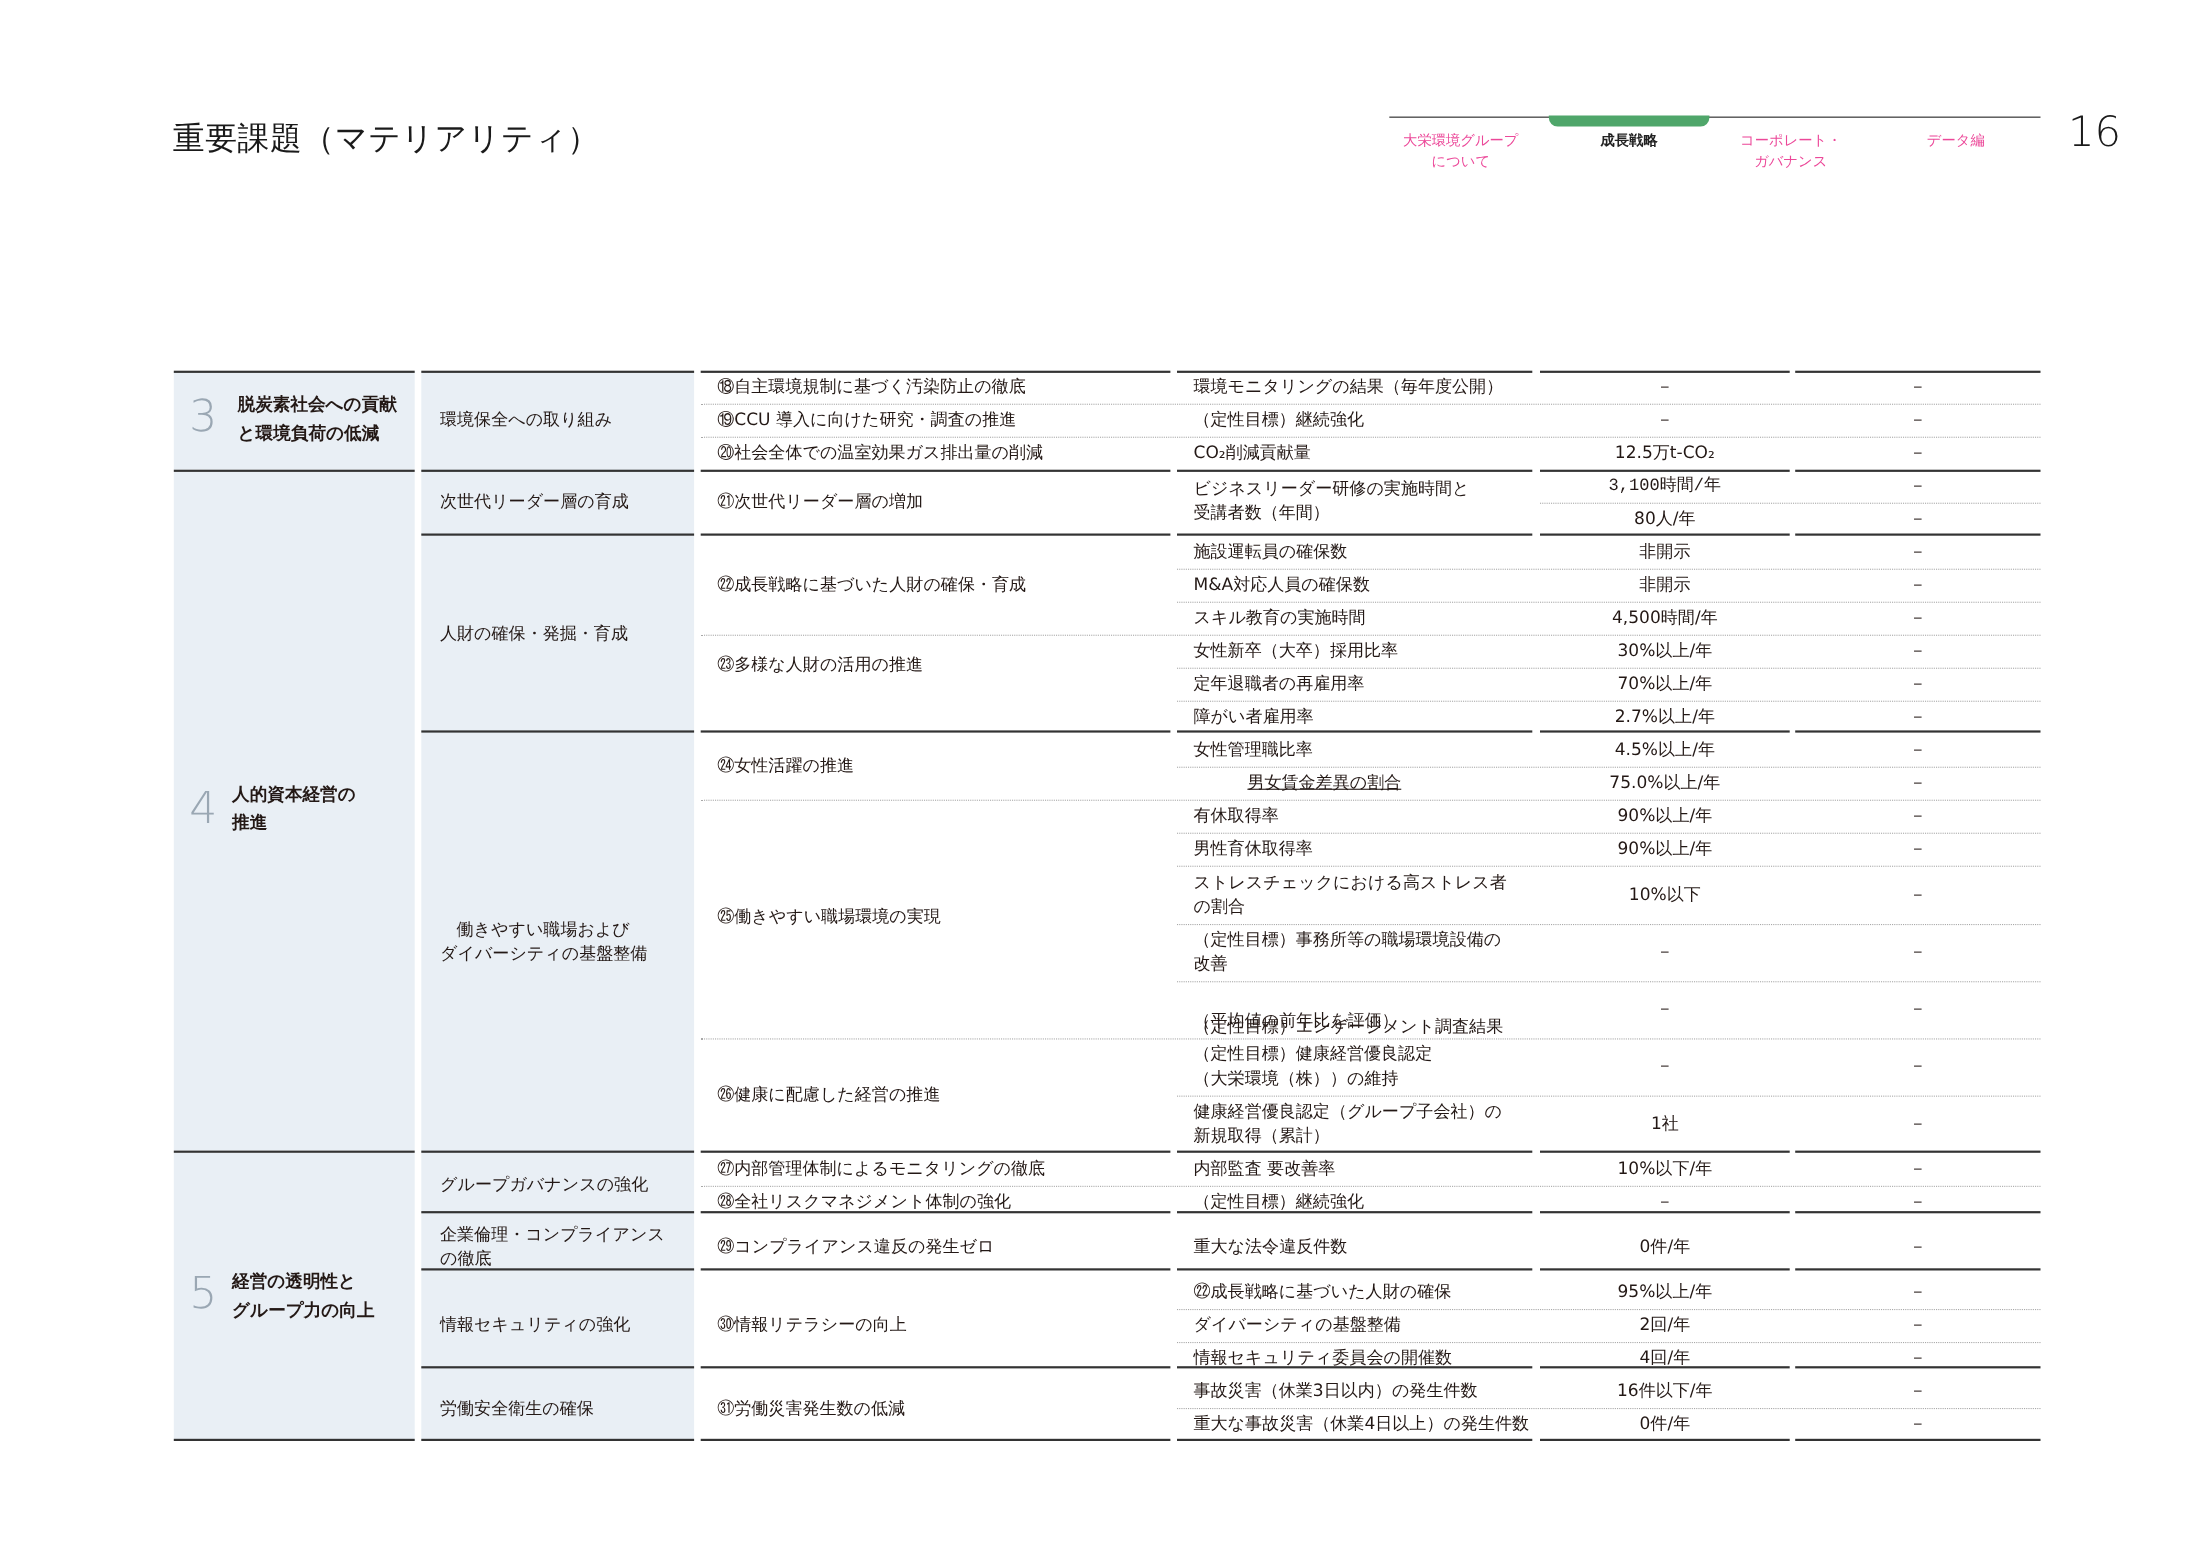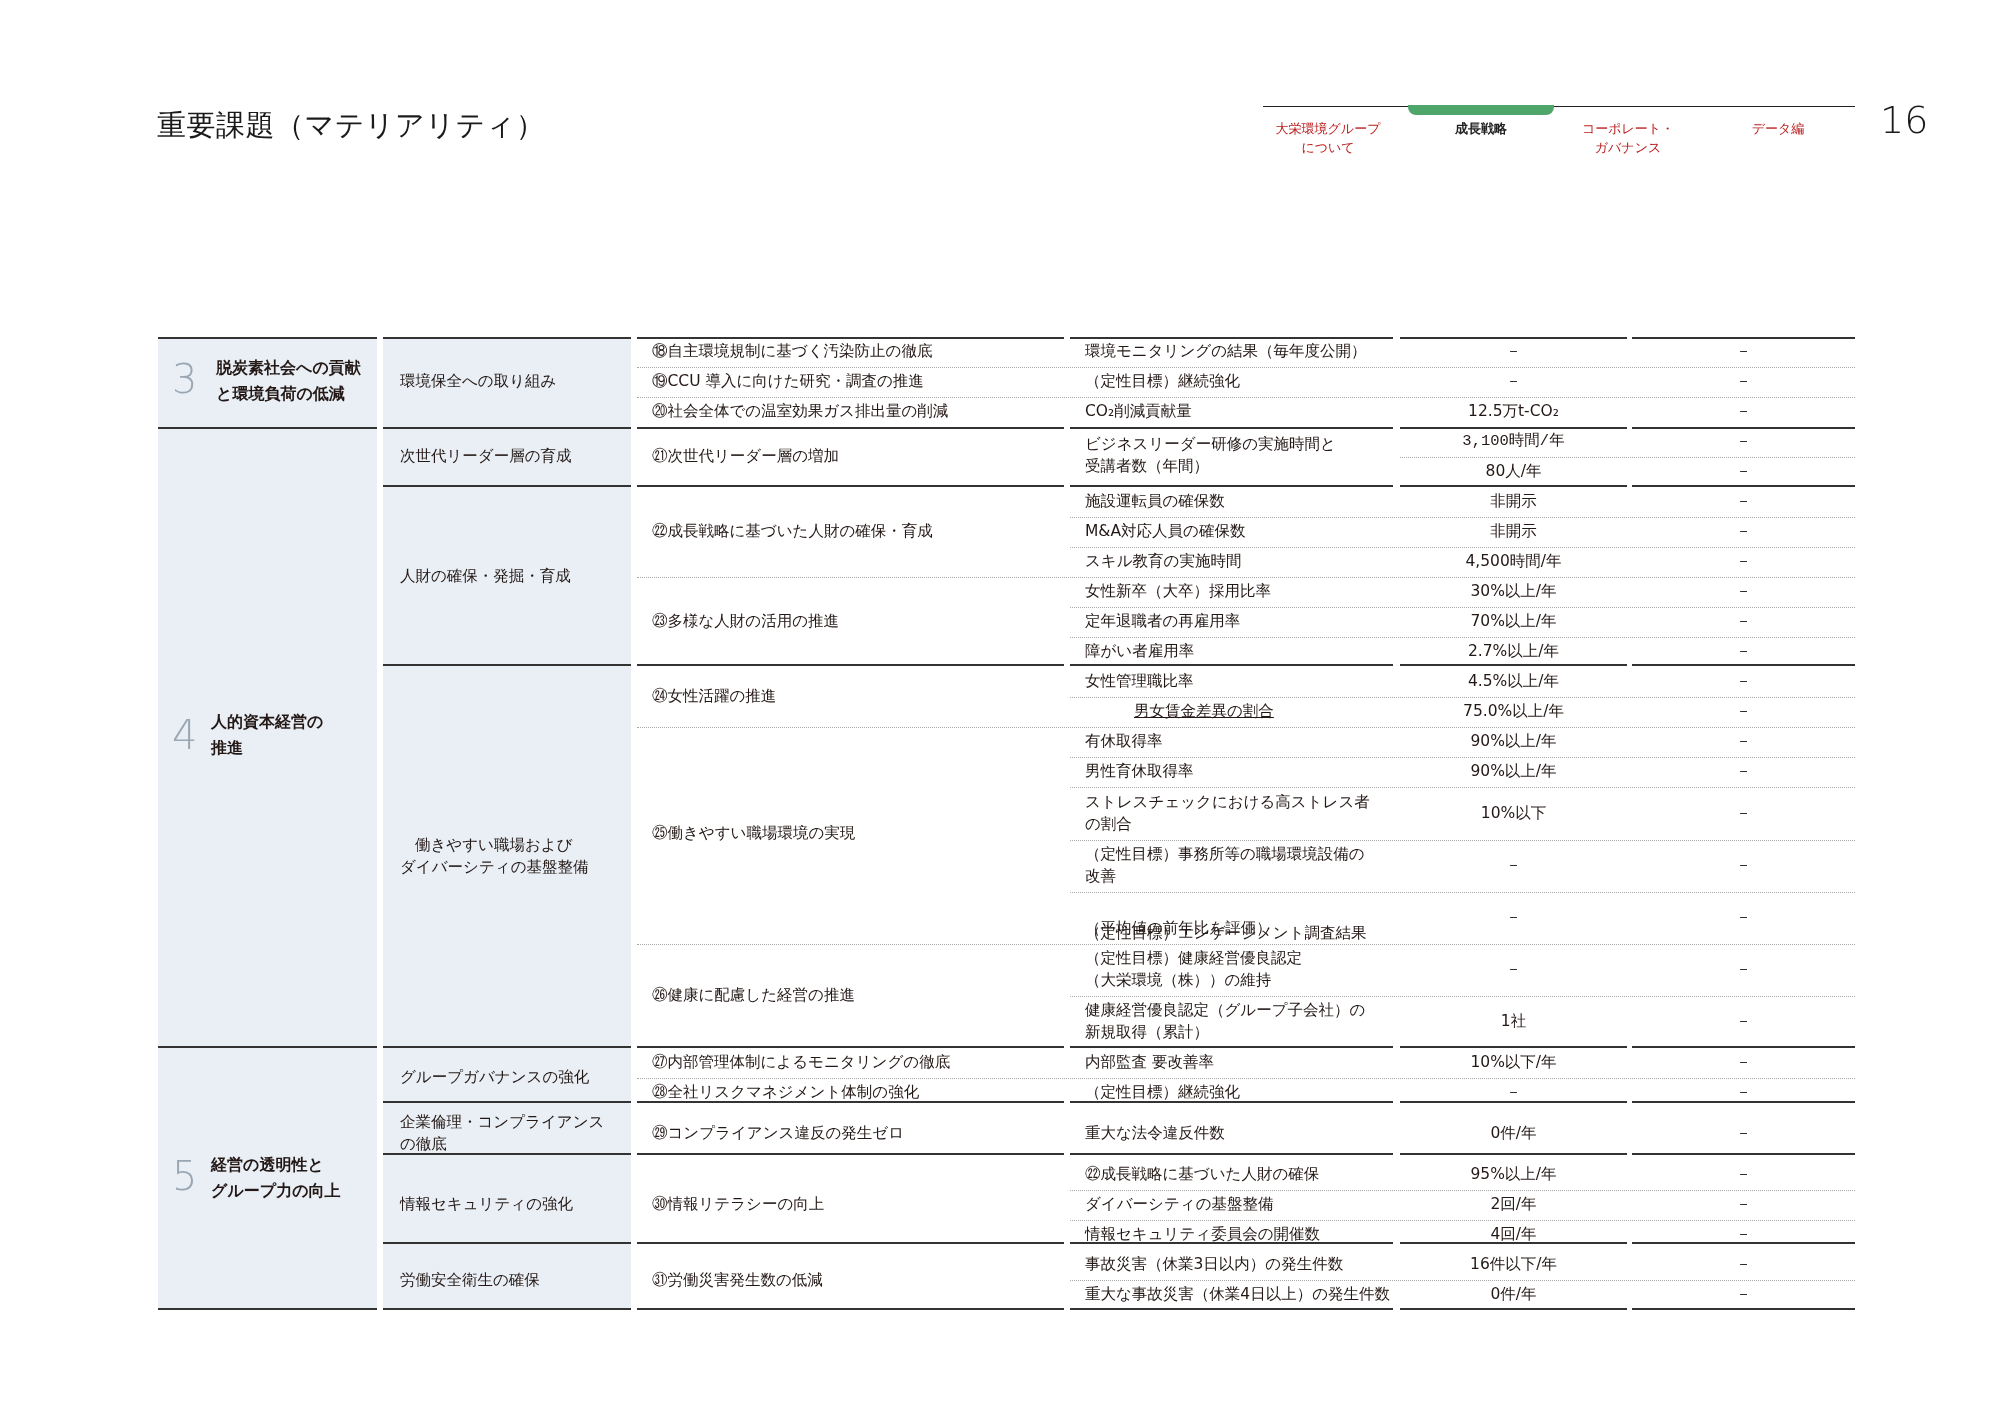--- a/index.html
+++ b/index.html
@@ -6,21 +6,21 @@
   body {
     width:2000px; height:1415px; background:#ffffff; position:relative; overflow:hidden;
     font-family:"DejaVu Sans","Liberation Sans",sans-serif; color:#231815;
   }
   .page-title {
     position:absolute; left:157px; top:106px; font-size:29px; letter-spacing:0.5px;
     color:#1a1a1a; font-weight:normal;
   }
   .nav { position:absolute; left:1263px; top:106px; width:592px; height:60px; border-top:1.5px solid #222; }
   .nav-item {
-    position:absolute; top:12px; width:130px; text-align:center; font-size:13px; line-height:19px; color:#b91c1c;
+    position:absolute; top:12px; width:130px; text-align:center; font-size:13px; line-height:19px; color:#ec4899;
   }
   .nav-item.active { color:#222; font-weight:bold; }
   .nav-active-bar {
     position:absolute; left:145px; top:-2px; width:146px; height:10px; background:#4fa66a;
     border-radius:0 0 8px 8px;
   }
   .page-number { position:absolute; left:1880px; top:98px; font-size:38px; color:#1a1a1a; font-weight:300; }
 
   .tbl { position:absolute; left:0; top:0; width:2000px; height:1415px; }
   .shade { background:#e9eff5; }
@@ -93,21 +93,21 @@
   <div class="txt" style="left:400px;top:1111px;">企業倫理・コンプライアンス</div>
   <div class="txt" style="left:400px;top:1133px;">の徹底</div>
   <div class="txt" style="left:400px;top:1193px;">情報セキュリティの強化</div>
   <div class="txt" style="left:400px;top:1269px;">労働安全衛生の確保</div>
 
   <div class="txt" style="left:652px;top:340px;">⑱自主環境規制に基づく汚染防止の徹底</div>
   <div class="txt" style="left:652px;top:370px;">⑲CCU 導入に向けた研究・調査の推進</div>
   <div class="txt" style="left:652px;top:400px;">⑳社会全体での温室効果ガス排出量の削減</div>
   <div class="txt" style="left:652px;top:445px;">㉑次世代リーダー層の増加</div>
   <div class="txt" style="left:652px;top:520px;">㉒成長戦略に基づいた人財の確保・育成</div>
-  <div class="txt" style="left:652px;top:610px;text-align:center;">㉓多様な人財の活用の推進</div>
+  <div class="txt" style="left:652px;top:593px;text-align:center;">㉓多様な人財の活用の推進</div>
   <div class="txt" style="left:652px;top:685px;">㉔女性活躍の推進</div>
   <div class="txt" style="left:652px;top:822px;">㉕働きやすい職場環境の実現</div>
   <div class="txt" style="left:652px;top:984px;">㉖健康に配慮した経営の推進</div>
   <div class="txt" style="left:652px;top:1051px;">㉗内部管理体制によるモニタリングの徹底</div>
   <div class="txt" style="left:652px;top:1081px;">㉘全社リスクマネジメント体制の強化</div>
   <div class="txt" style="left:652px;top:1122px;">㉙コンプライアンス違反の発生ゼロ</div>
   <div class="txt" style="left:652px;top:1193px;">㉚情報リテラシーの向上</div>
   <div class="txt" style="left:652px;top:1269px;">㉛労働災害発生数の低減</div>
 
   <div class="txt" style="left:1085px;top:340px;">環境モニタリングの結果（毎年度公開）</div>

